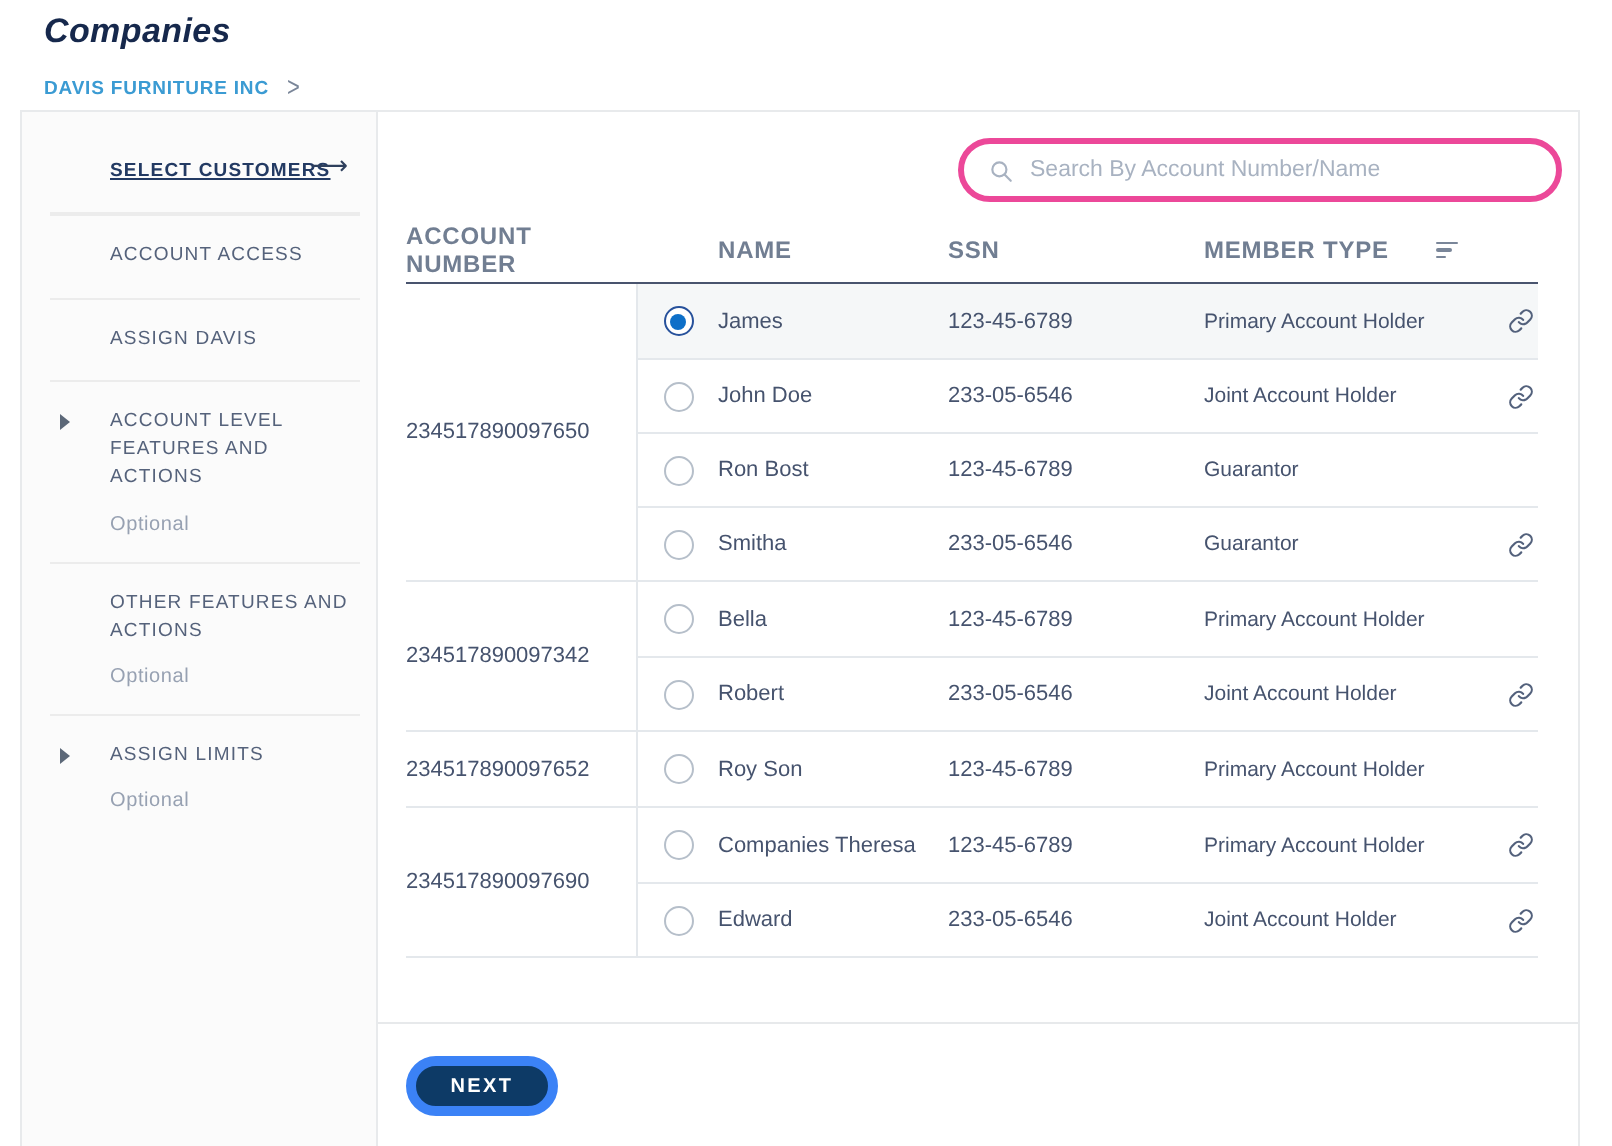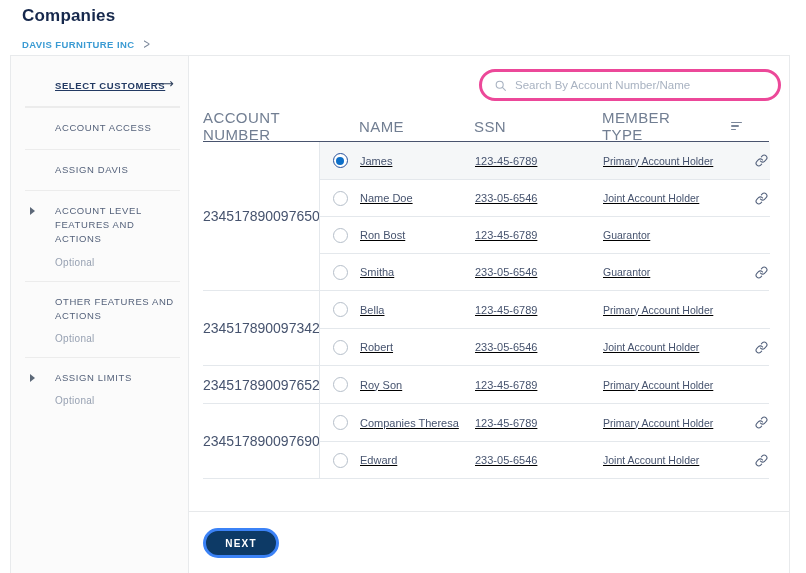--- a/index.html
+++ b/index.html
@@ -1,21 +1,21 @@
 <!DOCTYPE html>
 <html><head>
 <meta charset="utf-8">
 <style>
   * { margin:0; padding:0; box-sizing:border-box; }
   html,body { width:806px; height:573px; overflow:hidden; background:#ffffff;
     font-family:"Liberation Sans", sans-serif; }
 
   
   .page-header { padding:6px 0 0 22px; }
-  .page-title { font-size:17px; font-weight:700; color:#16284c; letter-spacing:.2px; }
+  .page-title { font-size:17px; font-weight:700; color:#16284c; letter-spacing:.2px;font-style:italic; }
   .breadcrumb { margin-top:12px; display:flex; align-items:center; gap:9px;
     font-size:9.5px; letter-spacing:.4px; font-weight:700; }
   .crumb-link { color:#3b9bd3; cursor:pointer; }
   .crumb-sep { color:#7a8699; font-weight:400; font-size:11px; transform:scaleY(1.25); }
   .crumb-current { color:#2e3f5c; }
 
   
   .panel { position:absolute; left:10px; top:55px; width:780px; height:530px;
     border:1px solid #e8eaec; background:#fff; display:flex; }
 
@@ -39,52 +39,52 @@
     border-radius:17px; display:flex; align-items:center; padding:0 12px; gap:8px; background:#fff; }
   .search-wrap svg { flex:0 0 auto; }
   .search-input { border:none; outline:none; flex:1; font-size:11.5px; color:#46536e;
     font-family:"Liberation Sans", sans-serif; background:transparent; }
   .search-input::placeholder { color:#a8b2c1; }
 
   
   .table { margin:8px 20px 0 14px; width:566px; }
   .thead { display:grid; grid-template-columns:116px 40px 115px 128px 140px 27px;
     align-items:center; height:33px; border-bottom:1.5px solid #49546e; }
-  .th { font-size:15px; letter-spacing:.4px; color:#717e92; font-weight:400; }
+  .th { font-size:12px; letter-spacing:.4px; color:#717e92; font-weight:700; }
   .th-member { display:flex; align-items:center; gap:24px; }
   .filter-icon { display:inline-flex; flex-direction:column; gap:2px; cursor:pointer; }
   .filter-icon i { display:block; height:1.5px; background:#7a8699; border-radius:1px; }
   .filter-icon i:nth-child(1){ width:11px; } .filter-icon i:nth-child(2){ width:8px; }
   .filter-icon i:nth-child(3){ width:5px; }
 
   .tgroup { display:flex; }
   .tgroup + .tgroup { border-top:1px solid #e4e8ec; }
   .table { border-bottom:1px solid #e4e8ec; }
-  .acct-cell { width:116px; display:flex; align-items:center; font-size:14px; color:#46536e; }
+  .acct-cell { width:116px; display:flex; align-items:center; font-size:11px; color:#46536e; }
   .rows { flex:1; border-left:1px solid #e4e8ec; }
   .grow { display:grid; grid-template-columns:40px 115px 128px 140px 27px;
-    align-items:center; height:37px; cursor:pointer;text-decoration:underline; }
+    align-items:center; height:37px; cursor:pointer; }
   .grow + .grow { border-top:1px solid #e4e8ec; }
   .grow.selected { background:#f5f7f8; }
   .cell { font-size:11px; color:#46536e; }
   .member-cell { font-size:10.5px; }
   .radio-cell { display:flex; justify-content:center; }
   .radio { width:15px; height:15px; border-radius:50%; border:1px solid #b6bfca; background:#fff;
     display:flex; align-items:center; justify-content:center; }
   .radio.on { border-color:#27519b; }
   .radio.on::after { content:""; width:8px; height:8px; border-radius:50%; background:#0d6fc8; }
   .link-cell { display:flex; justify-content:flex-end; padding-right:2px; color:#53617c; cursor:pointer; }
 
   
   .footer { margin-top:auto; border-top:1px solid #e7e9eb; height:73px;
     display:flex; align-items:flex-start; justify-content:space-between; padding:16px 14px 0 14px; }
   .btn { height:30px; border-radius:15px; font-size:10px; letter-spacing:1.2px; font-weight:700;
     font-family:"Liberation Sans", sans-serif; cursor:pointer; }
   .btn-cancel { width:88px; background:#fff; border:1px solid #44587a; color:#26354f; }
-  .btn-next { width:76px; background:#0d3a66; border:3px solid #3b82f6; color:#ffffff; }
+  .btn-next { width:76px; background:#0d3a66; border:5px solid #3b82f6; color:#ffffff; }
 </style>
 </head>
 <body>
 
 <div class="page-header">
   <div class="page-title">Companies</div>
   <div class="breadcrumb">
     <span class="crumb-link">DAVIS FURNITURE INC</span>
     <span class="crumb-sep">&gt;</span>
   </div>
@@ -172,21 +172,21 @@
               <svg width="13" height="13" viewBox="0 0 24 24" fill="none" stroke="currentColor" stroke-width="2" stroke-linecap="round">
                   <path d="M10 13a5 5 0 0 0 7.54.54l3-3a5 5 0 0 0-7.07-7.07l-1.72 1.71"></path>
                   <path d="M14 11a5 5 0 0 0-7.54-.54l-3 3a5 5 0 0 0 7.07 7.07l1.71-1.71"></path>
                 </svg>
             </span>
           </div>
           <div class="grow">
             <span class="cell radio-cell">
                 <span class="radio"></span>
               </span>
-            <span class="cell">Name Doe</span>
+            <span class="cell">John Doe</span>
             <span class="cell">233-05-6546</span>
             <span class="cell member-cell">Joint Account Holder</span>
             <span class="cell link-cell">
               <svg width="13" height="13" viewBox="0 0 24 24" fill="none" stroke="currentColor" stroke-width="2" stroke-linecap="round">
                   <path d="M10 13a5 5 0 0 0 7.54.54l3-3a5 5 0 0 0-7.07-7.07l-1.72 1.71"></path>
                   <path d="M14 11a5 5 0 0 0-7.54-.54l-3 3a5 5 0 0 0 7.07 7.07l1.71-1.71"></path>
                 </svg>
             </span>
           </div>
           <div class="grow">

